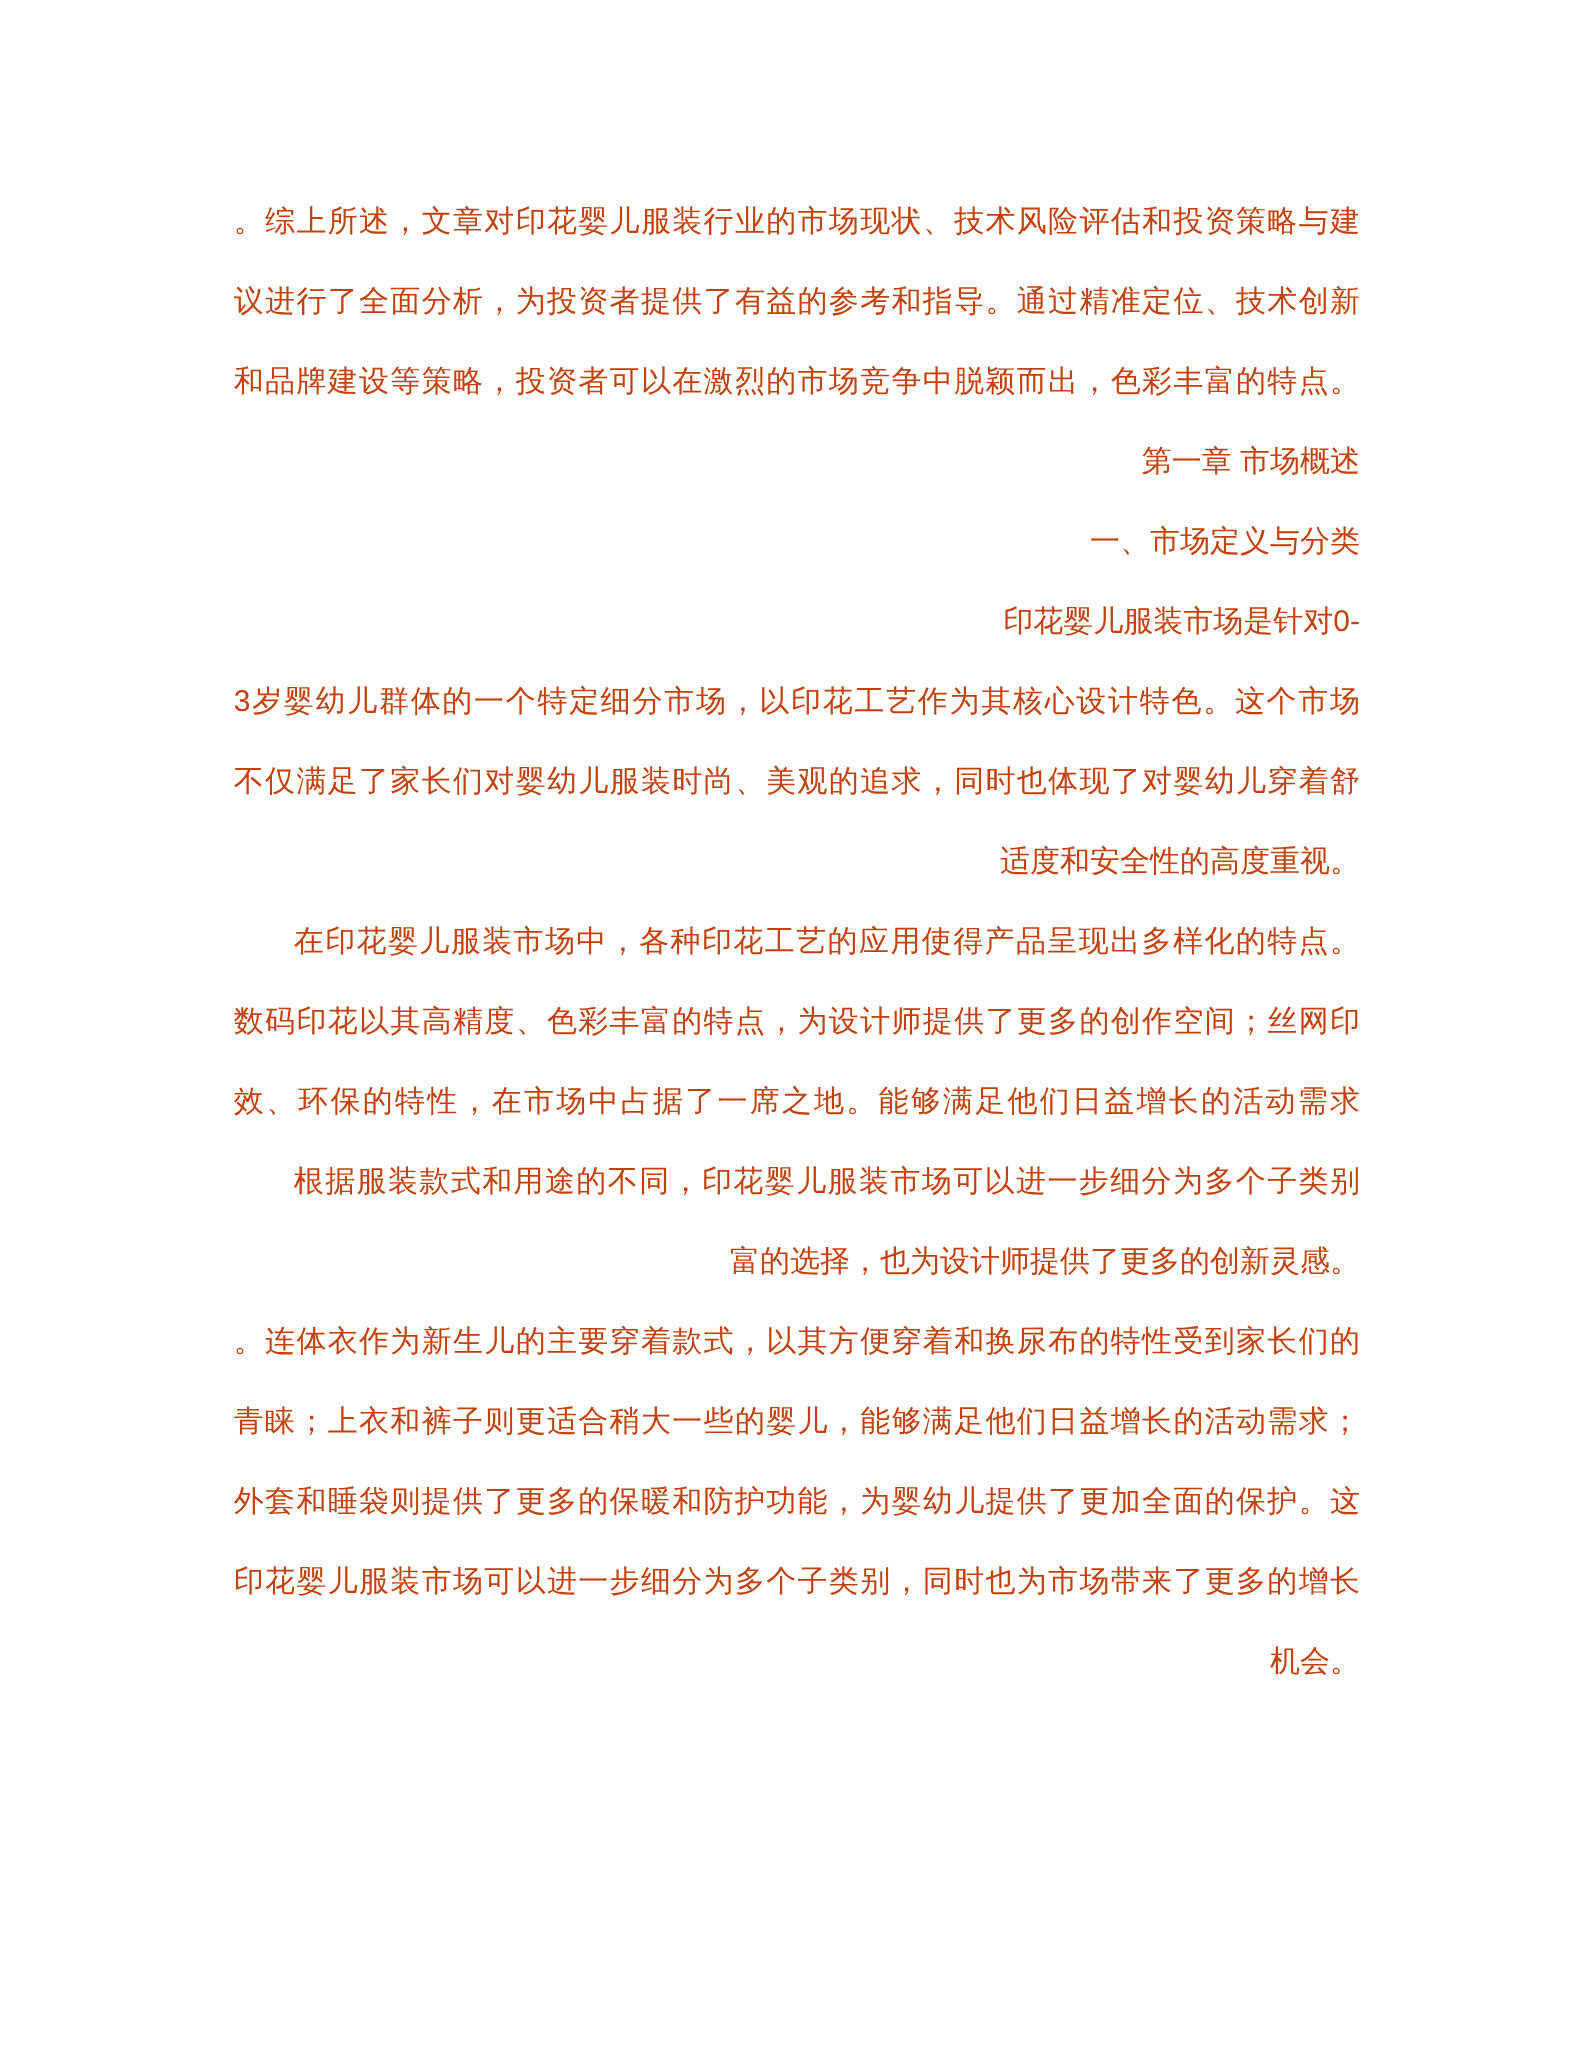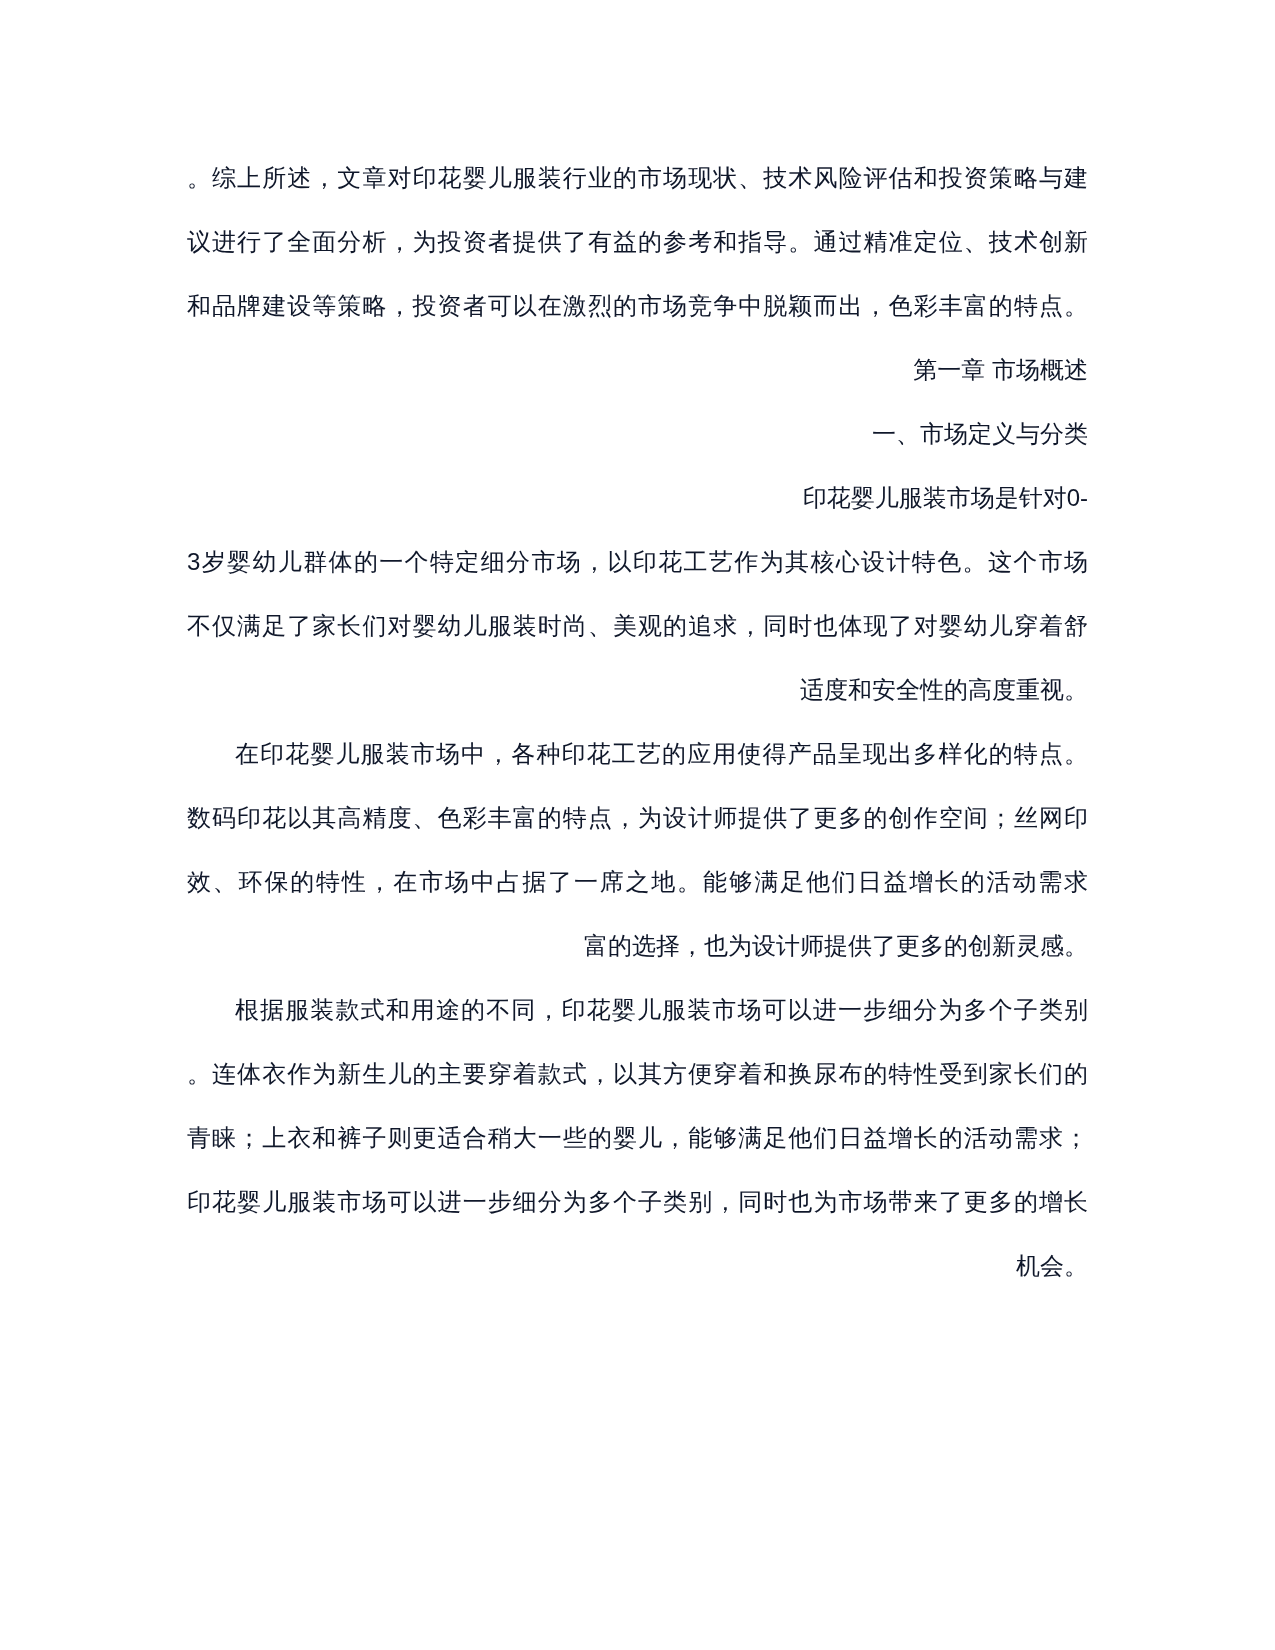--- a/index.html
+++ b/index.html
@@ -7,21 +7,21 @@
     padding: 0;
     background: #ffffff;
   }
   .page {
     position: relative;
     width: 1275px;
     height: 1650px;
     background: #ffffff;
     overflow: hidden;
     font-family: "Liberation Sans", "DejaVu Sans", sans-serif;
-    color: #0f172a;
+    color: #c2410c;
   }
   .text-block {
     position: absolute;
     left: 187px;
     top: 146px;
     width: 901px;
   }
   .line {
     height: 64px;
     line-height: 64px;
@@ -56,22 +56,23 @@
     <div class="line"><span>一、</span><span class="sec-title">市场定义与分类</span></div>
 
     <div class="line indent">印花婴儿服装市场是针对0-</div>
     <div class="line fill">3岁婴幼儿群体的一个特定细分市场，以印花工艺作为其核心设计特色。这个市场</div>
     <div class="line fill">不仅满足了家长们对婴幼儿服装时尚、美观的追求，同时也体现了对婴幼儿穿着舒</div>
     <div class="line">适度和安全性的高度重视。</div>
 
     <div class="line fill indent">在印花婴儿服装市场中，各种印花工艺的应用使得产品呈现出多样化的特点。</div>
     <div class="line fill">数码印花以其高精度、色彩丰富的特点，为设计师提供了更多的创作空间；丝网印</div>
     <div class="line fill">效、环保的特性，在市场中占据了一席之地。能够满足他们日益增长的活动需求</div>
+    <div class="line fill indent">根据服装款式和用途的不同，印花婴儿服装市场可以进一步细分为多个子类别</div>
+
     <div class="line">富的选择，也为设计师提供了更多的创新灵感。</div>
-
-    <div class="line fill indent">根据服装款式和用途的不同，印花婴儿服装市场可以进一步细分为多个子类别</div>
     <div class="line fill">。连体衣作为新生儿的主要穿着款式，以其方便穿着和换尿布的特性受到家长们的</div>
     <div class="line fill">青睐；上衣和裤子则更适合稍大一些的婴儿，能够满足他们日益增长的活动需求；</div>
+    <div class="line fill">外套和睡袋则提供了更多的保暖和防护功能，为婴幼儿提供了更加全面的保护。这</div>
     <div class="line fill">印花婴儿服装市场可以进一步细分为多个子类别，同时也为市场带来了更多的增长</div>
     <div class="line">机会。</div>
 
   </div>
 </div>
 
 </body></html>

